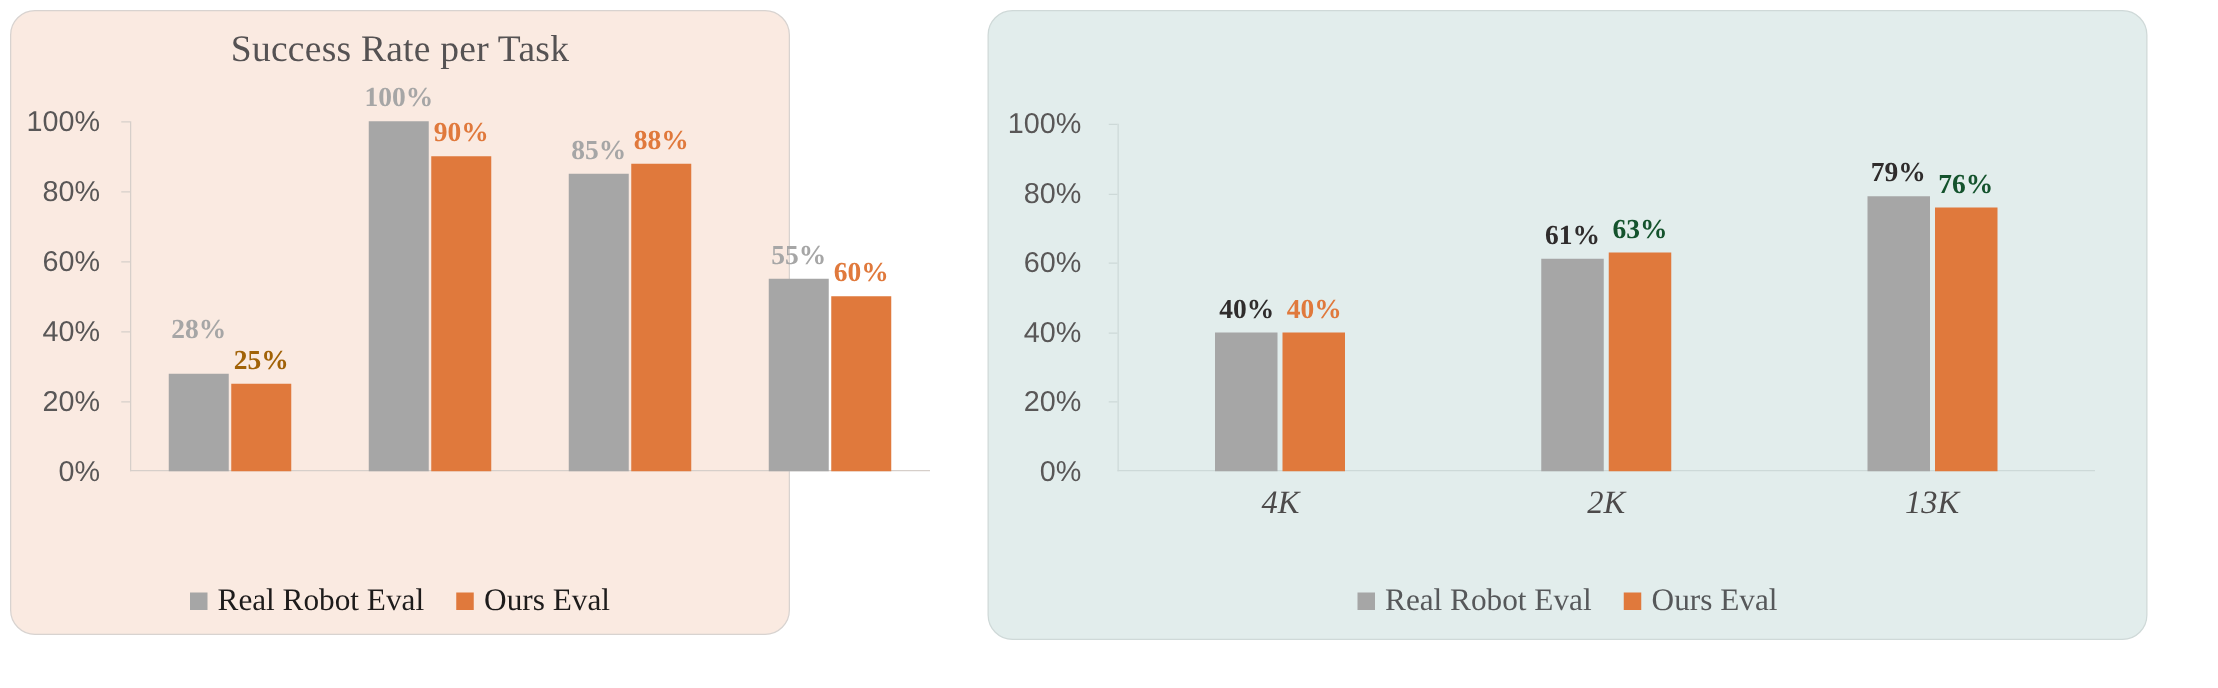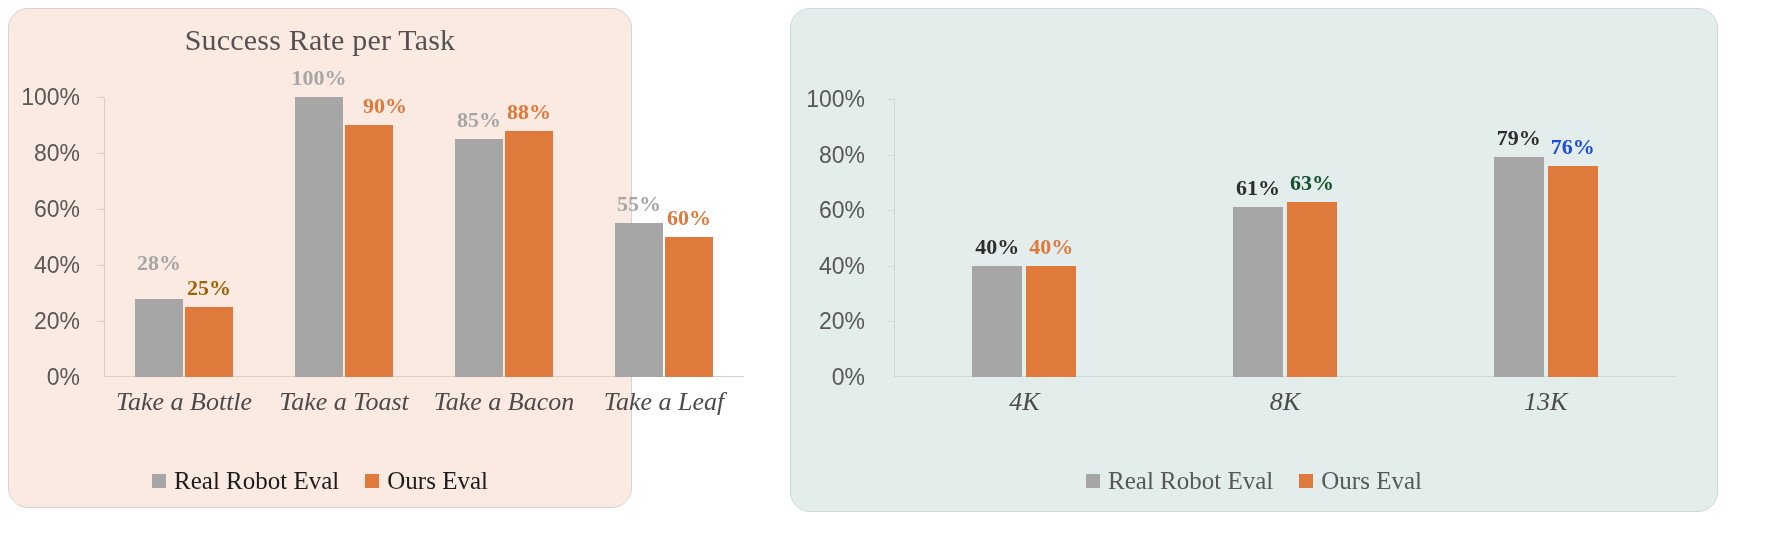--- a/index.html
+++ b/index.html
@@ -172,37 +172,31 @@
         <div class="tick" style="top: 112px;"></div>
         <div class="tick" style="top: 168px;"></div>
         <div class="tick" style="top: 224px;"></div>
         <div class="bar real" style="left: 31px; width: 48px; height: 78.4px; background: rgb(166, 166, 166);"></div>
         <div class="value-label real" style="left: 55px; top: 179px; color: rgb(166, 166, 166);">28%</div>
         <div class="bar ours" style="left: 81px; width: 48px; height: 70px; background: rgb(224, 121, 60);"></div>
         <div class="value-label ours" style="left: 105px; top: 204px; color: #a16207;">25%</div>
         <div class="bar real" style="left: 191px; width: 48px; height: 280px; background: rgb(166, 166, 166);"></div>
         <div class="value-label real" style="left: 215px; top: -6px; color: rgb(166, 166, 166);">100%</div>
         <div class="bar ours" style="left: 241px; width: 48px; height: 252px; background: rgb(224, 121, 60);"></div>
-        <div class="value-label ours" style="left: 265px; top: 22px; color: rgb(224, 121, 60); margin-left: 16px;">90%</div>
+        <div class="value-label ours" style="left: 265px; top: 22px; color: rgb(224, 121, 60);">90%</div>
         <div class="bar real" style="left: 351px; width: 48px; height: 238px; background: rgb(166, 166, 166);"></div>
         <div class="value-label real" style="left: 375px; top: 36px; color: rgb(166, 166, 166);">85%</div>
         <div class="bar ours" style="left: 401px; width: 48px; height: 246.4px; background: rgb(224, 121, 60);"></div>
         <div class="value-label ours" style="left: 425px; top: 27.6px; color: rgb(224, 121, 60);">88%</div>
         <div class="bar real" style="left: 511px; width: 48px; height: 154px; background: rgb(166, 166, 166);"></div>
         <div class="value-label real" style="left: 535px; top: 120px; color: rgb(166, 166, 166);">55%</div>
         <div class="bar ours" style="left: 561px; width: 48px; height: 140px; background: rgb(224, 121, 60);"></div>
         <div class="value-label ours" style="left: 585px; top: 134px; color: rgb(224, 121, 60);">60%</div>
       </div>
 
-    <div id="cats-left">
-        <div class="cat-label" style="left: 80px;">Take a Bottle</div>
-        <div class="cat-label" style="left: 240px;">Take a Toast</div>
-        <div class="cat-label" style="left: 400px;">Take a Bacon</div>
-        <div class="cat-label" style="left: 560px;">Take a Leaf</div>
-      </div>
 
     <div class="legend" id="legend-left">
         <div class="legend-item">
           <span class="legend-swatch" style="background: rgb(166, 166, 166);"></span>
           <span class="legend-label">Real Robot Eval</span>
         </div>
         <div class="legend-item">
           <span class="legend-swatch" style="background: rgb(224, 121, 60);"></span>
           <span class="legend-label">Ours Eval</span>
         </div>
@@ -232,26 +226,26 @@
         <div class="value-label real" style="left: 103.333px; top: 160.8px; color: rgb(47, 44, 44);">40%</div>
         <div class="bar ours" style="left: 132.333px; width: 50px; height: 111.2px; background: rgb(224, 121, 60);"></div>
         <div class="value-label ours" style="left: 157.333px; top: 160.8px; color: rgb(224, 121, 60);">40%</div>
         <div class="bar real" style="left: 339px; width: 50px; height: 169.58px; background: rgb(166, 166, 166);"></div>
         <div class="value-label real" style="left: 364px; top: 102.42px; color: rgb(47, 44, 44);">61%</div>
         <div class="bar ours" style="left: 393px; width: 50px; height: 175.14px; background: rgb(224, 121, 60);"></div>
         <div class="value-label ours" style="left: 418px; top: 96.86px; color: #14532d;">63%</div>
         <div class="bar real" style="left: 599.667px; width: 50px; height: 219.62px; background: rgb(166, 166, 166);"></div>
         <div class="value-label real" style="left: 624.667px; top: 52.38px; color: rgb(47, 44, 44);">79%</div>
         <div class="bar ours" style="left: 653.667px; width: 50px; height: 211.28px; background: rgb(224, 121, 60);"></div>
-        <div class="value-label ours" style="left: 678.667px; top: 60.72px; color: #1d4ed8;">76%</div>
+        <div class="value-label ours" style="left: 678.667px; top: 60.72px; color: #14532d;">76%</div>
       </div>
 
     <div id="cats-right">
         <div class="cat-label" style="left: 130.333px;">4K</div>
-        <div class="cat-label" style="left: 391px;">8K</div>
+        <div class="cat-label" style="left: 391px;">2K</div>
         <div class="cat-label" style="left: 651.667px; text-align: right;">13K</div>
       </div>
 
     <div class="legend" id="legend-right">
         <div class="legend-item">
           <span class="legend-swatch" style="background: rgb(166, 166, 166);"></span>
           <span class="legend-label">Real Robot Eval</span>
         </div>
         <div class="legend-item">
           <span class="legend-swatch" style="background: rgb(224, 121, 60);"></span>

